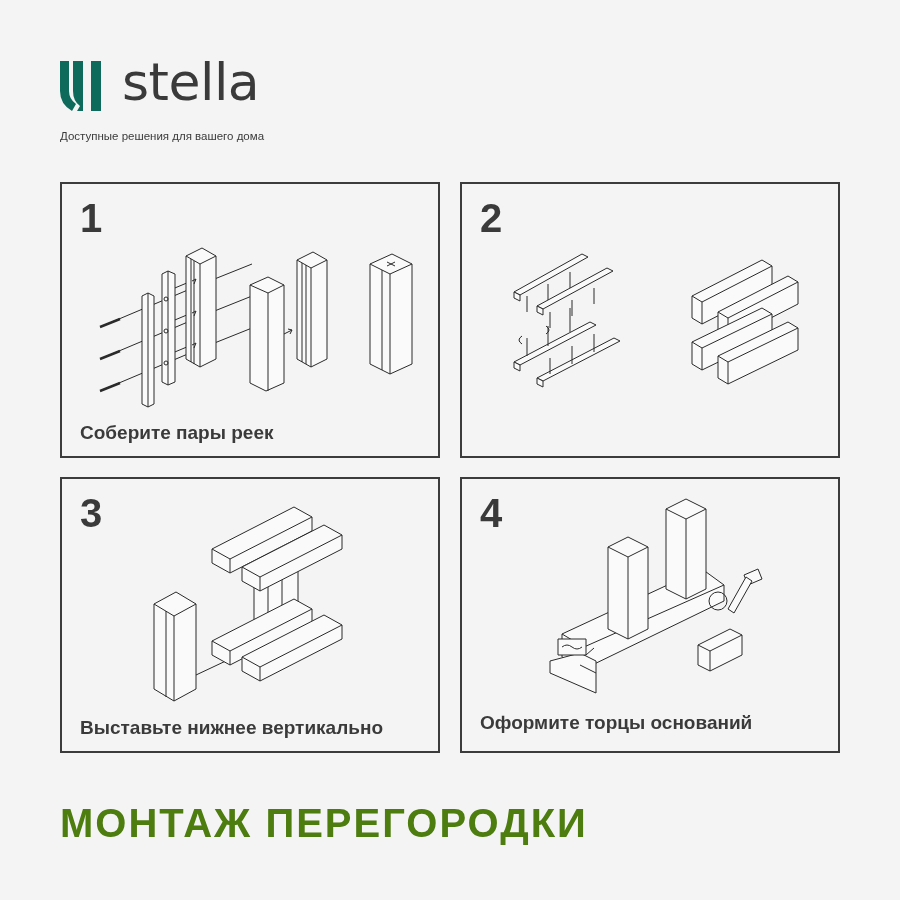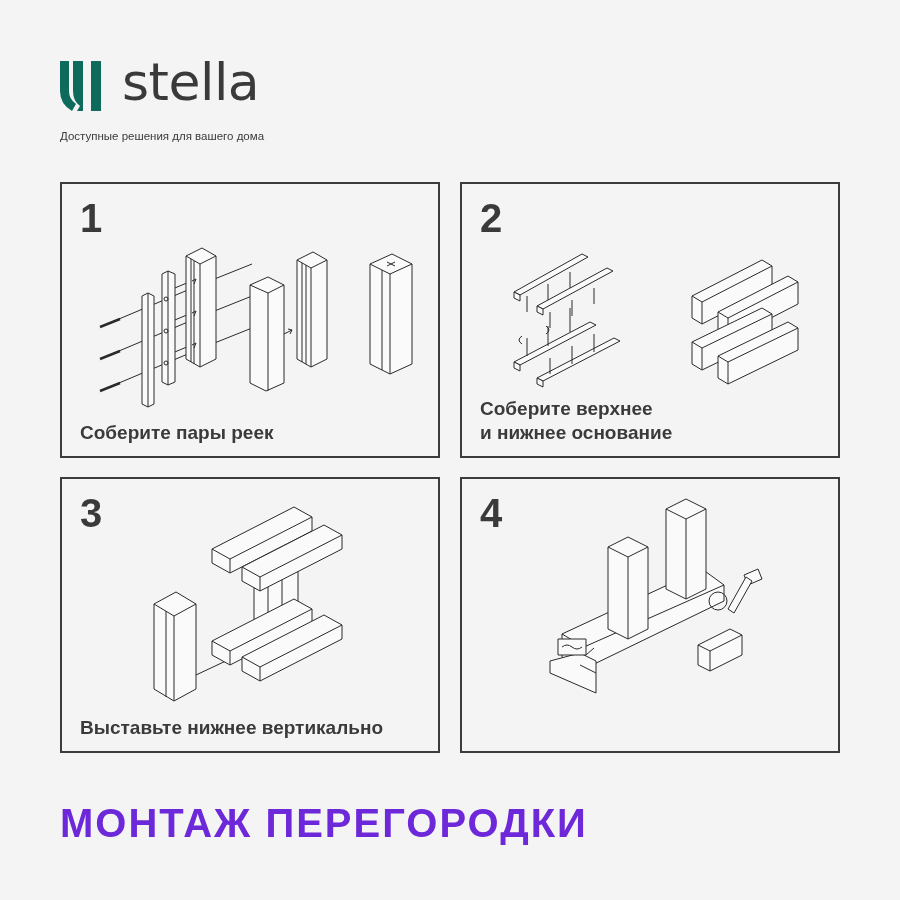--- a/index.html
+++ b/index.html
@@ -5,21 +5,21 @@
   html,body{margin:0;padding:0;}
   body{width:900px;height:900px;background:#f4f4f4;position:relative;overflow:hidden;font-family:"Liberation Sans","DejaVu Sans",sans-serif;color:#3a3a3a;}
   .logo{position:absolute;left:60px;top:60px;display:flex;align-items:center;}
   .logo-mark{width:50px;height:50px;position:relative;}
   .logo-word{font-family:"DejaVu Sans",sans-serif;font-size:52px;color:#3a3a3a;margin-left:12px;line-height:1;letter-spacing:-0.5px;position:relative;top:-4px;}
   .tagline{position:absolute;left:60px;top:119px;font-size:11.5px;color:#3a3a3a;margin-top:11px;}
   .card{position:absolute;border:2px solid #3c3c3c;box-sizing:border-box;background:#f4f4f4;}
   .step-num{position:absolute;left:18px;top:14px;font-size:40px;font-weight:bold;color:#3a3a3a;line-height:1;font-family:"Liberation Sans",sans-serif;}
   .caption{position:absolute;left:18px;font-size:19px;font-weight:bold;color:#3a3a3a;line-height:24px;font-family:"Liberation Sans",sans-serif;}
   .illus{position:absolute;left:0;top:0;}
-  .title{position:absolute;left:60px;top:803px;font-size:40px;font-weight:bold;color:#6d28d9;letter-spacing:2px;font-family:"Liberation Sans",sans-serif;line-height:1;}
+  .title{position:absolute;left:60px;top:803px;font-size:40px;font-weight:bold;color:#4d7c0f;letter-spacing:2px;font-family:"Liberation Sans",sans-serif;line-height:1;}
   svg .ln{fill:#fafafa;stroke:#2a2a2a;stroke-width:1;}
   svg .st{fill:none;stroke:#2a2a2a;stroke-width:1;}
 </style>
 </head>
 <body>
 
 <div class="logo">
   <div class="logo-mark">
     <svg width="50" height="50" viewBox="0 0 50 50">
       <path d="M0 0 H9 V30 Q9 38 16 43 L12 50 Q0 43 0 30 Z" fill="#0e6b5c"></path>
@@ -147,21 +147,20 @@
       <path class="ln" d="M230 158 L300 124 L310 130 L310 152 L240 186 L230 180 Z"></path>
       <line class="st" x1="230" y1="158" x2="240" y2="164"></line>
         <line class="st" x1="240" y1="164" x2="310" y2="130"></line>
         <line class="st" x1="240" y1="164" x2="240" y2="186"></line>
       <path class="ln" d="M256 172 L326 138 L336 144 L336 166 L266 200 L256 194 Z"></path>
       <line class="st" x1="256" y1="172" x2="266" y2="178"></line>
         <line class="st" x1="266" y1="178" x2="336" y2="144"></line>
         <line class="st" x1="266" y1="178" x2="266" y2="200"></line>
     </g>
   </svg>
-  <div class="caption" style="top:213px;"><span>Соберите верхнее</span><br><span>и нижнее основание</span></div>
 </div>
 
 <div class="card" style="left:60px;top:477px;width:380px;height:276px;">
   <div class="step-num">3</div>
   <svg class="illus" width="376" height="272">
 
     <path class="ln" d="M92 125 L114 113 L134 125 L134 210 L112 222 L92 210 Z"></path>
     <line class="st" x1="92" y1="125" x2="112" y2="137"></line>
       <line class="st" x1="112" y1="137" x2="134" y2="125"></line>
     <line class="st" x1="112" y1="137" x2="112" y2="222"></line>
@@ -219,15 +218,16 @@
     <line class="st" x1="124" y1="176" x2="132" y2="169"></line>
 
     <circle class="st" cx="256" cy="122" r="9"></circle>
     <path class="ln" d="M282 96 L296 90 L300 100 L286 106 Z"></path>
     <path class="ln" d="M266 130 L284 98 L290 102 L272 134 Z"></path>
     <path class="ln" d="M236 166 L268 150 L280 156 L280 176 L248 192 L236 186 Z"></path>
     <line class="st" x1="236" y1="166" x2="248" y2="172"></line>
       <line class="st" x1="248" y1="172" x2="280" y2="156"></line>
       <line class="st" x1="248" y1="172" x2="248" y2="192"></line>
   </svg>
+  <div class="caption" style="top:232px;"><span>Оформите торцы оснований</span></div>
 </div>
 
 <div class="title">МОНТАЖ ПЕРЕГОРОДКИ</div>
 
 </body></html>

